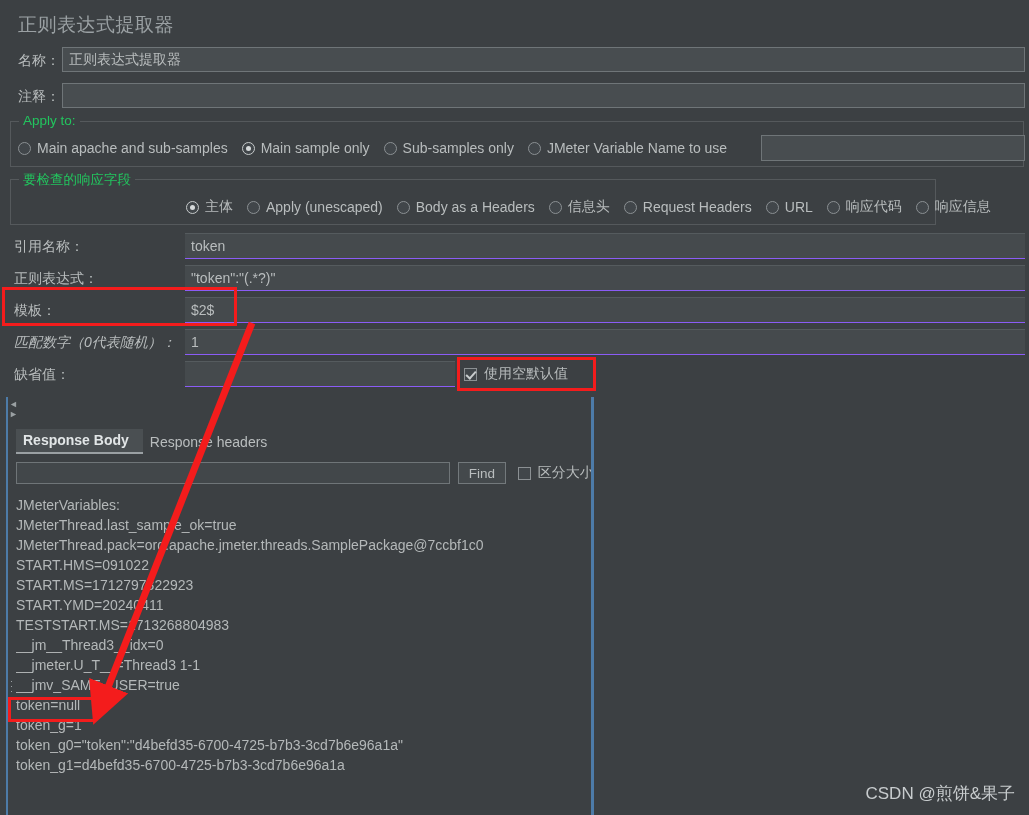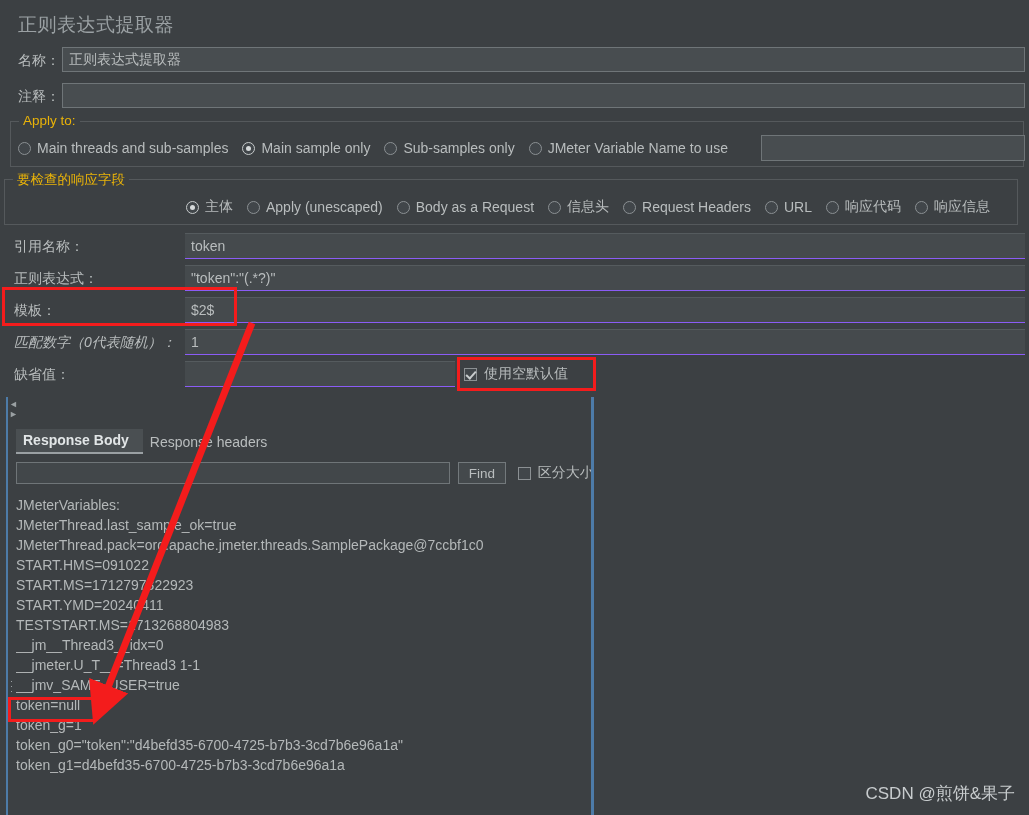--- a/index.html
+++ b/index.html
@@ -62,21 +62,21 @@
     border: 1px solid #55595c;
     box-sizing: border-box;
   }
   .groupbox > .gb-title {
     position: absolute;
     top: -9px;
     left: 8px;
     background: #3c4043;
     padding: 0 4px;
     font-size: 13.5px;
-    color: #eab308;
+    color: #22c55e;
     white-space: nowrap;
   }
 
   
   .radio-row {
     position: absolute;
     display: flex;
     align-items: center;
     white-space: nowrap;
   }
@@ -307,60 +307,60 @@
 <div class="textfield" style="left:62px; top:83px; width:963px; height:25px;"></div>
 
 <div class="groupbox" style="left:10px; top:121px; width:1014px; height:46px;">
   <span class="gb-title">Apply to:</span>
 </div>
 
 <div class="radio-row" style="left:18px; top:140px;">
 
   <div class="radio-item">
     <span class="radio-dot"></span>
-    <span class="radio-label">Main threads and sub-samples</span>
+    <span class="radio-label">Main apache and sub-samples</span>
   </div>
 
   <div class="radio-item">
     <span class="radio-dot on"></span>
     <span class="radio-label">Main sample only</span>
   </div>
 
   <div class="radio-item">
     <span class="radio-dot"></span>
     <span class="radio-label">Sub-samples only</span>
   </div>
 
   <div class="radio-item">
     <span class="radio-dot"></span>
     <span class="radio-label">JMeter Variable Name to use</span>
   </div>
 </div>
 
 <div class="textfield" style="left:761px; top:135px; width:264px; height:26px;"></div>
 
-<div class="groupbox" style="left:4px; top:179px; width:1014px; height:46px;">
+<div class="groupbox" style="left:10px; top:179px; width:926px; height:46px;">
   <span class="gb-title">要检查的响应字段</span>
 </div>
 
 <div class="radio-row" style="left:186px; top:198px;">
 
   <div class="radio-item">
     <span class="radio-dot on"></span>
     <span class="radio-label">主体</span>
   </div>
 
   <div class="radio-item">
     <span class="radio-dot"></span>
     <span class="radio-label">Apply (unescaped)</span>
   </div>
 
   <div class="radio-item">
     <span class="radio-dot"></span>
-    <span class="radio-label">Body as a Request</span>
+    <span class="radio-label">Body as a Headers</span>
   </div>
 
   <div class="radio-item">
     <span class="radio-dot"></span>
     <span class="radio-label">信息头</span>
   </div>
 
   <div class="radio-item">
     <span class="radio-dot"></span>
     <span class="radio-label">Request Headers</span>

